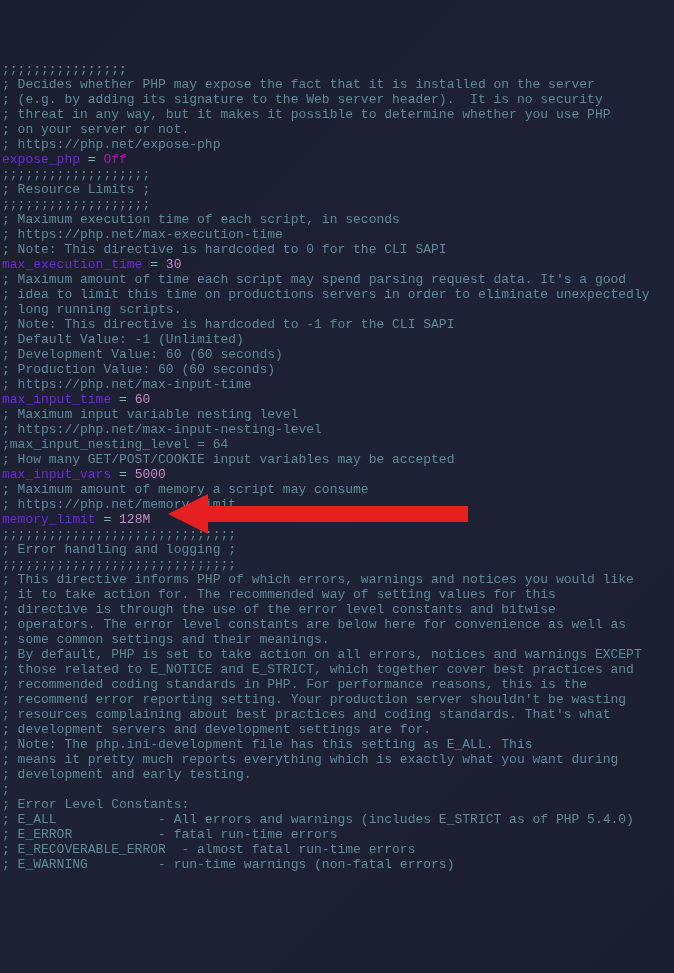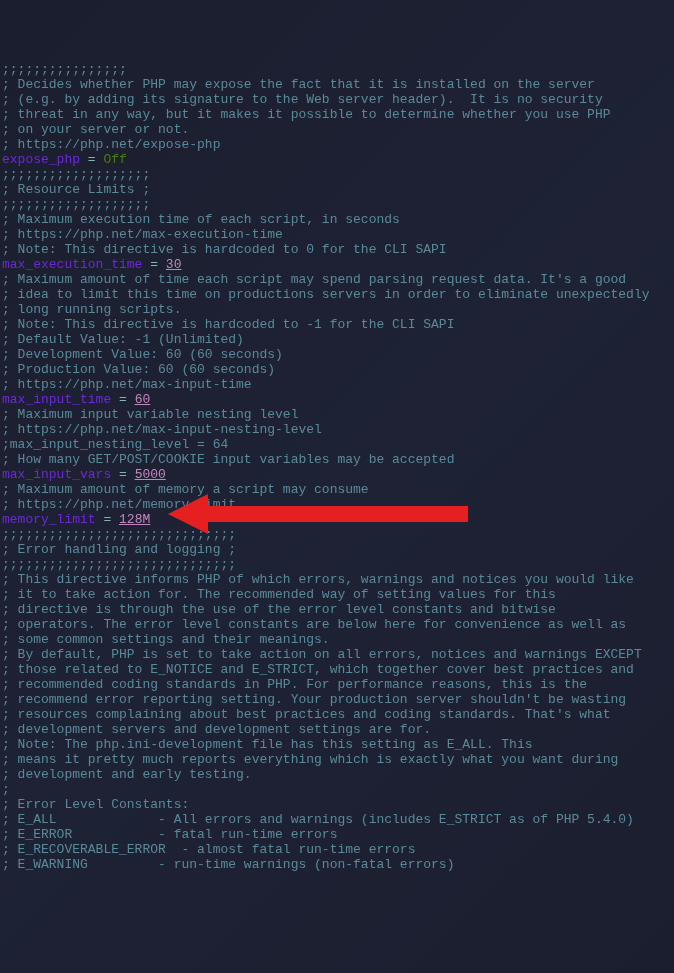--- a/index.html
+++ b/index.html
@@ -27,25 +27,24 @@
   .comment {
     color: #5a8a9a;
   }
   .key {
     color: #6d28d9;
   }
   .eq {
     color: #7fb5b5;
   }
   .val-off {
-    color: #4d7c0f;
+    color: #a21caf;
   }
   .val-num {
     color: #c586c0;
-    text-decoration: underline;
   }
   .arrow {
     position: absolute;
     left: 168px;
     top: 494px;
     width: 300px;
     height: 40px;
     pointer-events: none;
   }
 </style>

